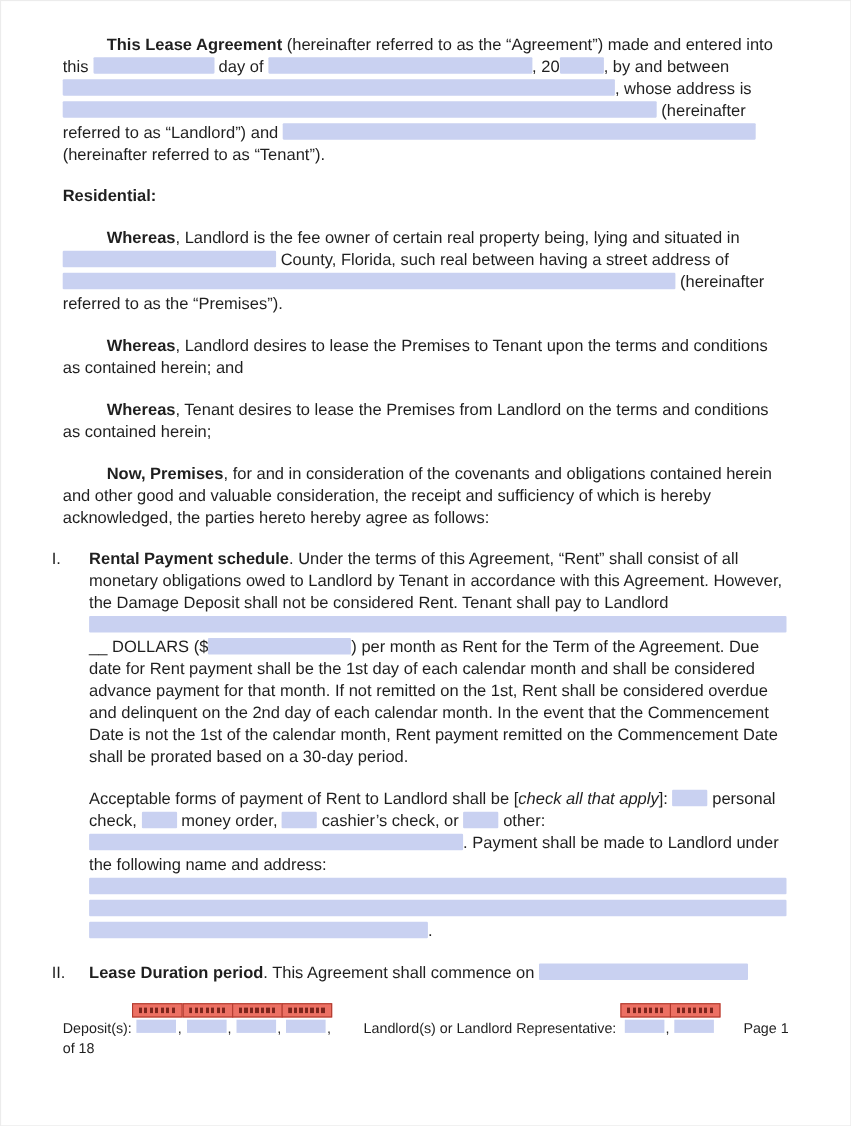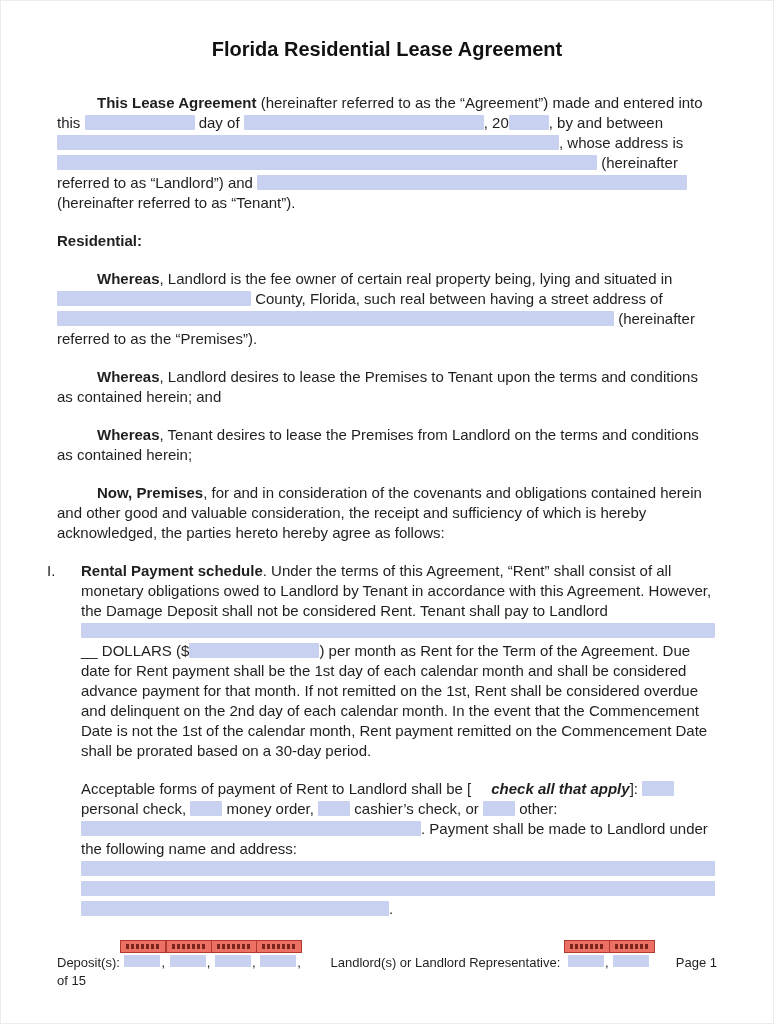--- a/index.html
+++ b/index.html
@@ -8,21 +8,21 @@
     width:774px;height:1024px;position:relative;overflow:hidden;
     background:#fff;border:1px solid #ececec;
     font-family:"Liberation Sans", sans-serif;
     font-size:15px;line-height:20px;color:var(--text,#1f1f1f);
   }
   .content{padding:30px 56px 0 56px;}
   .title{font-size:20px;line-height:24px;font-weight:bold;text-align:center;margin:6px 0 32px;color:#111;}
   .para{margin:0 0 18px;}
   .indent{text-indent:40px;}
   b{font-weight:bold;margin-top:24px;}
-  .bi{font-weight:bold;font-style:italic;padding-left:20px;}
+  .bi{font-weight:normal;font-style:italic;}
   .blank{display:inline-block;background:var(--field,#c9d1f1);height:15px;vertical-align:-2px;border-radius:1px;}
   .w35{width:32px}.w40{width:40px}.w110{width:110px}.w130{width:130px}.w190{width:190px}
   .w194{width:194px}.w240{width:240px}.w308{width:308px}.w340{width:340px}.w430{width:430px}
   .w502{width:502px}.w540{width:540px}.w557{width:557px}.w634{width:634px}
   .li{display:flex;margin:0 0 18px -10px;}
   .li-num{flex:0 0 34px;width:34px;}
   .li-body{flex:1;min-width:0;}
   .li-body .para:last-child{margin-bottom:0;}
   
   .signrow{position:relative;margin-top:14px;padding-top:17px;font-size:13px;line-height:16px;white-space:nowrap;}
@@ -34,21 +34,20 @@
   .llabel{margin-left:26px;margin-right:3px;}
   .pagenum{position:absolute;right:0;bottom:0;}
   .ofline{font-size:13px;line-height:16px;margin-top:2px;}
 </style>
 </head>
 <body>
 
 <div class="page">
   <div class="content">
 
-    <h1 class="title">Florida Residential Lease Agreement</h1>
 
     <p class="para indent"><b>This Lease Agreement</b><span> (hereinafter referred to as the “Agreement”) made and entered into this </span><span class="blank w110"></span><span> day of </span><span class="blank w240"></span><span>, 20</span><span class="blank w40"></span><span>, by and between </span><span class="blank w502"></span><span>, whose address is </span><span class="blank w540"></span><span> (hereinafter referred to as “Landlord”) and </span><span class="blank w430"></span><span> (hereinafter referred to as “Tenant”).</span></p>
 
     <p class="para"><b>Residential:</b></p>
 
     <p class="para indent"><b>Whereas</b><span>, Landlord is the fee owner of certain real property being, lying and situated in </span><span class="blank w194"></span><span> County, Florida, such real between having a street address of </span><span class="blank w557"></span><span> (hereinafter referred to as the “Premises”).</span></p>
 
     <p class="para indent"><b>Whereas</b><span>, Landlord desires to lease the Premises to Tenant upon the terms and conditions as contained herein; and</span></p>
 
     <p class="para indent"><b>Whereas</b><span>, Tenant desires to lease the Premises from Landlord on the terms and conditions as contained herein;</span></p>
@@ -56,20 +55,26 @@
     <p class="para indent"><b>Now, Premises</b><span>, for and in consideration of the covenants and obligations contained herein and other good and valuable consideration, the receipt and sufficiency of which is hereby acknowledged, the parties hereto hereby agree as follows:</span></p>
 
     <div class="li">
       <div class="li-num">I.</div>
       <div class="li-body">
         <p class="para"><b>Rental Payment schedule</b><span>.  Under the terms of this Agreement, “Rent” shall consist of all monetary obligations owed to Landlord by Tenant in accordance with this Agreement.  However, the Damage Deposit shall not be considered Rent.  Tenant shall pay to Landlord </span><span class="blank w634"></span><span>__ DOLLARS ($</span><span class="blank w130"></span><span>) per month as Rent for the Term of the Agreement. Due date for Rent payment shall be the 1st day of each calendar month and shall be considered advance payment for that month.  If not remitted on the 1st, Rent shall be considered overdue and delinquent on the 2nd day of each calendar month.  In the event that the Commencement Date is not the 1st of the calendar month, Rent payment remitted on the Commencement Date shall be prorated based on a 30-day period.</span></p>
         <p class="para"><span>Acceptable forms of payment of Rent to Landlord shall be [</span><span class="bi">check all that apply</span><span>]: </span><span class="blank w35"></span><span> personal check, </span><span class="blank w35"></span><span> money order, </span><span class="blank w35"></span><span> cashier’s check, or </span><span class="blank w35"></span><span> other: </span><span class="blank w340"></span><span>.  Payment shall be made to Landlord under the following name and address: </span><span class="blank w634"></span><span class="blank w634"></span><span class="blank w308"></span><span>.</span></p>
       </div>
     </div>
 
+    <div class="li" style="margin-bottom:0">
+      <div class="li-num">II.</div>
+      <div class="li-body">
+        <p class="para" style="margin-bottom:0"><b>Lease Duration period</b><span>.  This Agreement shall commence on </span><span class="blank w190"></span></p>
+      </div>
+    </div>
 
     <div class="signrow">
       <span>Deposit(s):</span>
       <span class="init"><span class="stamp">
             <span class="stamp-ink"></span>
           </span><span class="iblank"></span></span><span>,</span>
       <span class="init"><span class="stamp">
             <span class="stamp-ink"></span>
           </span><span class="iblank"></span></span><span>,</span>
       <span class="init"><span class="stamp">
@@ -80,16 +85,16 @@
           </span><span class="iblank"></span></span><span>,</span>
       <span class="llabel">Landlord(s) or Landlord Representative:</span>
       <span class="init"><span class="stamp">
             <span class="stamp-ink"></span>
           </span><span class="iblank"></span></span><span>,</span>
       <span class="init"><span class="stamp">
             <span class="stamp-ink"></span>
           </span><span class="iblank"></span></span>
       <span class="pagenum">Page 1</span>
     </div>
-    <div class="ofline">of 15</div>
+    <div class="ofline">of 18</div>
 
   </div>
 </div>
 
 </body></html>

